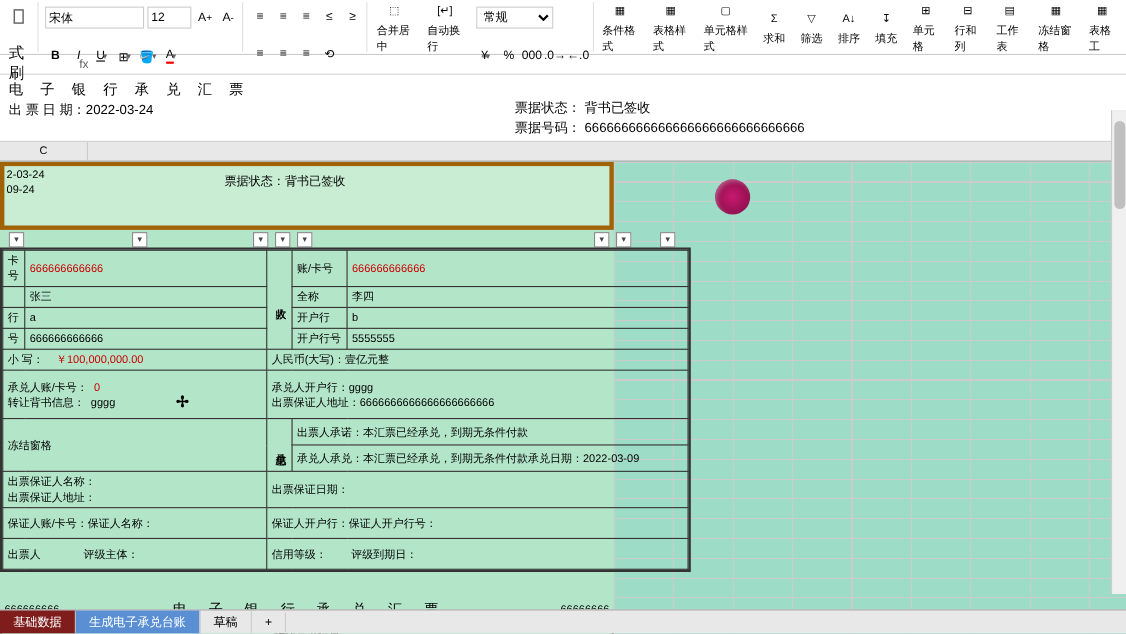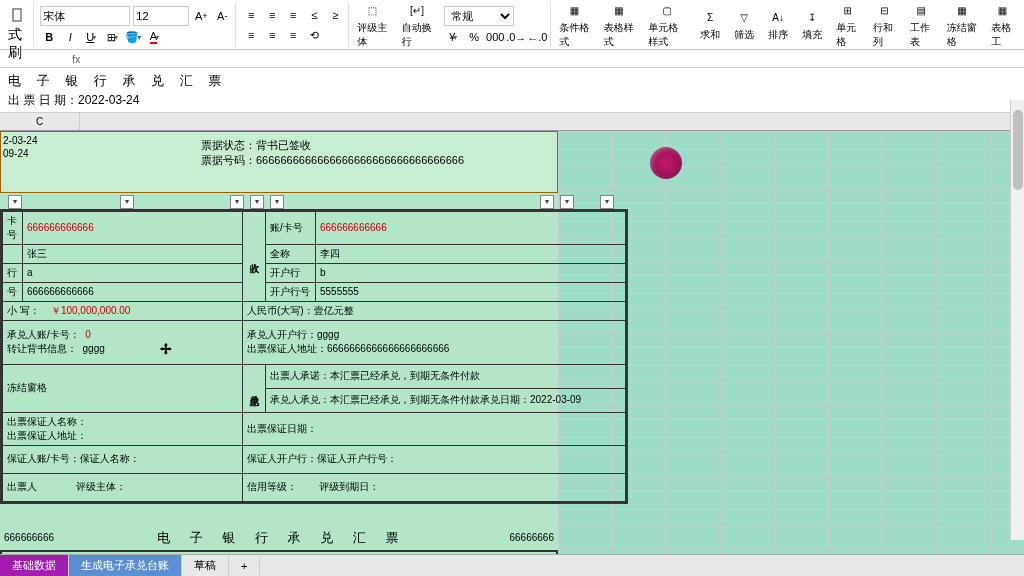--- a/index.html
+++ b/index.html
@@ -1,56 +1,56 @@
 <!DOCTYPE html>
 <html><head>
 <meta charset="utf-8">
 <style>
 *{margin:0;padding:0;box-sizing:border-box;font-family:"宋体","SimSun",sans-serif}
 body{width:1024px;height:576px;overflow:hidden;background:#f5f5f5;position:relative;font-size:11px}
 .ribbon{height:50px;background:#fff;border-bottom:1px solid #ccc;display:flex;align-items:center;padding:2px 4px;gap:2px}
-.ribbon-group{display:flex;flex-direction:column;gap:2px;padding:4px 4px;border-right:1px solid #e0e0e0;height:100%}
+.ribbon-group{display:flex;flex-direction:column;gap:16px;padding:4px 4px;border-right:1px solid #e0e0e0;height:100%}
 .ribbon-row{display:flex;align-items:center;gap:3px}
 .rb-btn{width:18px;height:18px;display:flex;align-items:center;justify-content:center;border-radius:2px;cursor:pointer}
 .font-select{border:1px solid #ccc;height:20px;font-size:11px;padding:0 2px;background:#fff}
 .font-name{width:90px}
-.font-size{width:56px}
+.font-size{width:40px}
 .big-btn{display:flex;flex-direction:column;align-items:center;padding:2px 6px;cursor:pointer;font-size:10px;gap:1px}
 .big-btn-icon{width:20px;height:20px;display:flex;align-items:center;justify-content:center}
 .dd{font-size:8px;color:#666;margin-left:-2px}
 .info-bar{background:#fff;padding:2px 4px;display:flex;border-bottom:1px solid #ccc;font-size:11px;height:18px;align-items:center}
 .cell-ref{width:60px;border-right:1px solid #ccc}
 .fx{padding:0 8px;color:#666;}
 .doc-header{background:#fff;padding:3px 8px;font-size:12px;border-bottom:1px solid #ccc;display:flex;line-height:1.5}
 .doc-h-left{width:460px}
 .doc-h-title{letter-spacing:6px;font-size:13px}
 .col-header{background:#e8e8e8;height:18px;border-bottom:1px solid #999;display:flex;font-size:10px}
 .col-c{width:80px;text-align:center;border-right:1px solid #ccc;line-height:18px}
 .sheet-area{position:relative;height:430px;overflow:hidden;background:#9ddcc7}
 .green-zone{position:absolute;left:0;top:0;width:558px;background:#b3e5c9;height:430px}
 .right-zone{position:absolute;left:558px;top:0;width:466px;height:430px;background:#9ddcc7}
-.lightgreen{position:absolute;left:0;top:0;width:558px;height:62px;background:#c9edd3;border:1px solid #a16207}
+.lightgreen{position:absolute;left:0;top:0;width:558px;height:62px;background:#c9edd3;border:4px solid #a16207}
 .hdr-dates{position:absolute;left:2px;top:2px;font-size:10px;line-height:1.3}
 .hdr-status{position:absolute;left:200px;top:6px;font-size:11px}
 .filter{width:14px;height:14px;background:#fff;border:1px solid #888;font-size:8px;text-align:center;line-height:12px;color:#444;position:absolute}
 .main-table{position:absolute;left:0;top:78px;width:628px;border:2px solid #333}
 .main-table td{border:1px solid #333;padding:2px 4px;font-size:10px;height:18px;vertical-align:middle}
 .main-table table{border-collapse:collapse;width:100%}
 .vtxt{writing-mode:vertical-rl;text-align:center;width:14px;font-size:10px}
 .red{color:#c00}
 .sec-table{position:absolute;left:0;top:395px;width:558px}
 .sec-title{text-align:center;font-size:13px;letter-spacing:8px;padding:3px}
 .sec-table table{border-collapse:collapse;width:100%;border:2px solid #333}
 .sec-table td{border:1px solid #333;padding:2px 4px;font-size:10px;text-align:center;height:16px}
 .grid-ext{position:absolute;left:558px;top:0;width:466px;height:430px}
 .grid-ext::before{content:"";position:absolute;inset:0;background-image:repeating-linear-gradient(to right,#ccc 0,#ccc 1px,transparent 1px,transparent 54px),repeating-linear-gradient(to bottom,#ccc 0,#ccc 1px,transparent 1px,transparent 18px)}
 .cursor-marker{position:absolute;left:650px;top:16px;width:32px;height:32px;background:radial-gradient(circle,#c9186f,#7b0d42);border-radius:50%;box-shadow:inset 2px 2px 4px rgba(255,255,255,.3)}
 .tabs{position:absolute;bottom:0;left:0;height:22px;background:#e8e8e8;display:flex;align-items:center;width:100%;border-top:1px solid #aaa;font-size:11px}
 .tab{padding:3px 12px;cursor:pointer;border-right:1px solid #ccc}
-.tab.active{background:#a21caf;color:#fff}
+.tab.active{background:#7f1d1d;color:#fff}
 .tab.alt{background:#5b8fd4;color:#fff}
 .scroll-v{position:absolute;right:0;top:100px;width:14px;height:440px;background:#f0f0f0;border-left:1px solid #ccc}
 .scroll-thumb{position:absolute;top:10px;width:10px;left:2px;height:80px;background:#c0c0c0;border-radius:5px}
 .cross-cursor{position:absolute;left:160px;top:210px;font-size:14px;color:#000;font-weight:bold}
 svg{width:16px;height:16px}
 .filter-ext{position:absolute;width:14px;height:14px;background:#fff;border:1px solid #888;font-size:8px;text-align:center;line-height:12px;color:#444}
 </style>
 </head>
 <body>
 
@@ -103,21 +103,21 @@
     </div>
     <div class="ribbon-row">
       <span class="rb-btn">≡</span>
       <span class="rb-btn">≡</span>
       <span class="rb-btn">≡</span>
       <span class="rb-btn">⟲</span>
     </div>
   </div>
   <div class="big-btn">
     <span class="big-btn-icon">⬚</span>
-    <span>评级主体</span>
+    <span>合并居中</span>
   </div>
   <div class="big-btn">
     <span class="big-btn-icon">[↵]</span>
     <span>自动换行</span>
   </div>
   <div class="ribbon-group">
     <div class="ribbon-row">
         <select class="font-select" style="width:70px"><option>常规</option></select>
       </div>
     <div class="ribbon-row">
@@ -181,39 +181,43 @@
 <div class="info-bar">
   <span class="cell-ref"></span>
   <span class="fx">fx</span>
 </div>
 
 <div class="doc-header">
   <div class="doc-h-left">
     <div class="doc-h-title">电 子 银 行 承 兑 汇 票</div>
     <div><span>出 票 日 期：</span><span>2022-03-24</span></div>
   </div>
+  <div>
+    <div>&nbsp;</div>
+    <div><span>票据状态：</span>&nbsp;<span>背书已签收</span></div>
+    <div><span>票据号码：</span>&nbsp;<span>666666666666666666666666666666</span></div>
+  </div>
 </div>
 
 <div class="col-header">
   <div class="col-c">C</div>
 </div>
 
 <div class="sheet-area">
   <div class="right-zone"></div>
   <div class="grid-ext"></div>
   <div class="green-zone"></div>
 
   <div class="lightgreen">
     <div class="hdr-dates">
       <div>2-03-24</div>
       <div>09-24</div>
     </div>
     <div class="hdr-status">
       <div><span>票据状态：</span><span>背书已签收</span></div>
-      <div><span>票据号码：</span><span>6666666666666666666666666666666666</span></div>
     </div>
   </div>
 
   <div class="filter" style="left:8px;top:64px">▾</div>
   <div class="filter" style="left:120px;top:64px">▾</div>
   <div class="filter" style="left:230px;top:64px">▾</div>
   <div class="filter" style="left:250px;top:64px">▾</div>
   <div class="filter" style="left:270px;top:64px">▾</div>
   <div class="filter" style="left:540px;top:64px">▾</div>
   <div class="filter-ext" style="left:560px;top:64px">▾</div>

